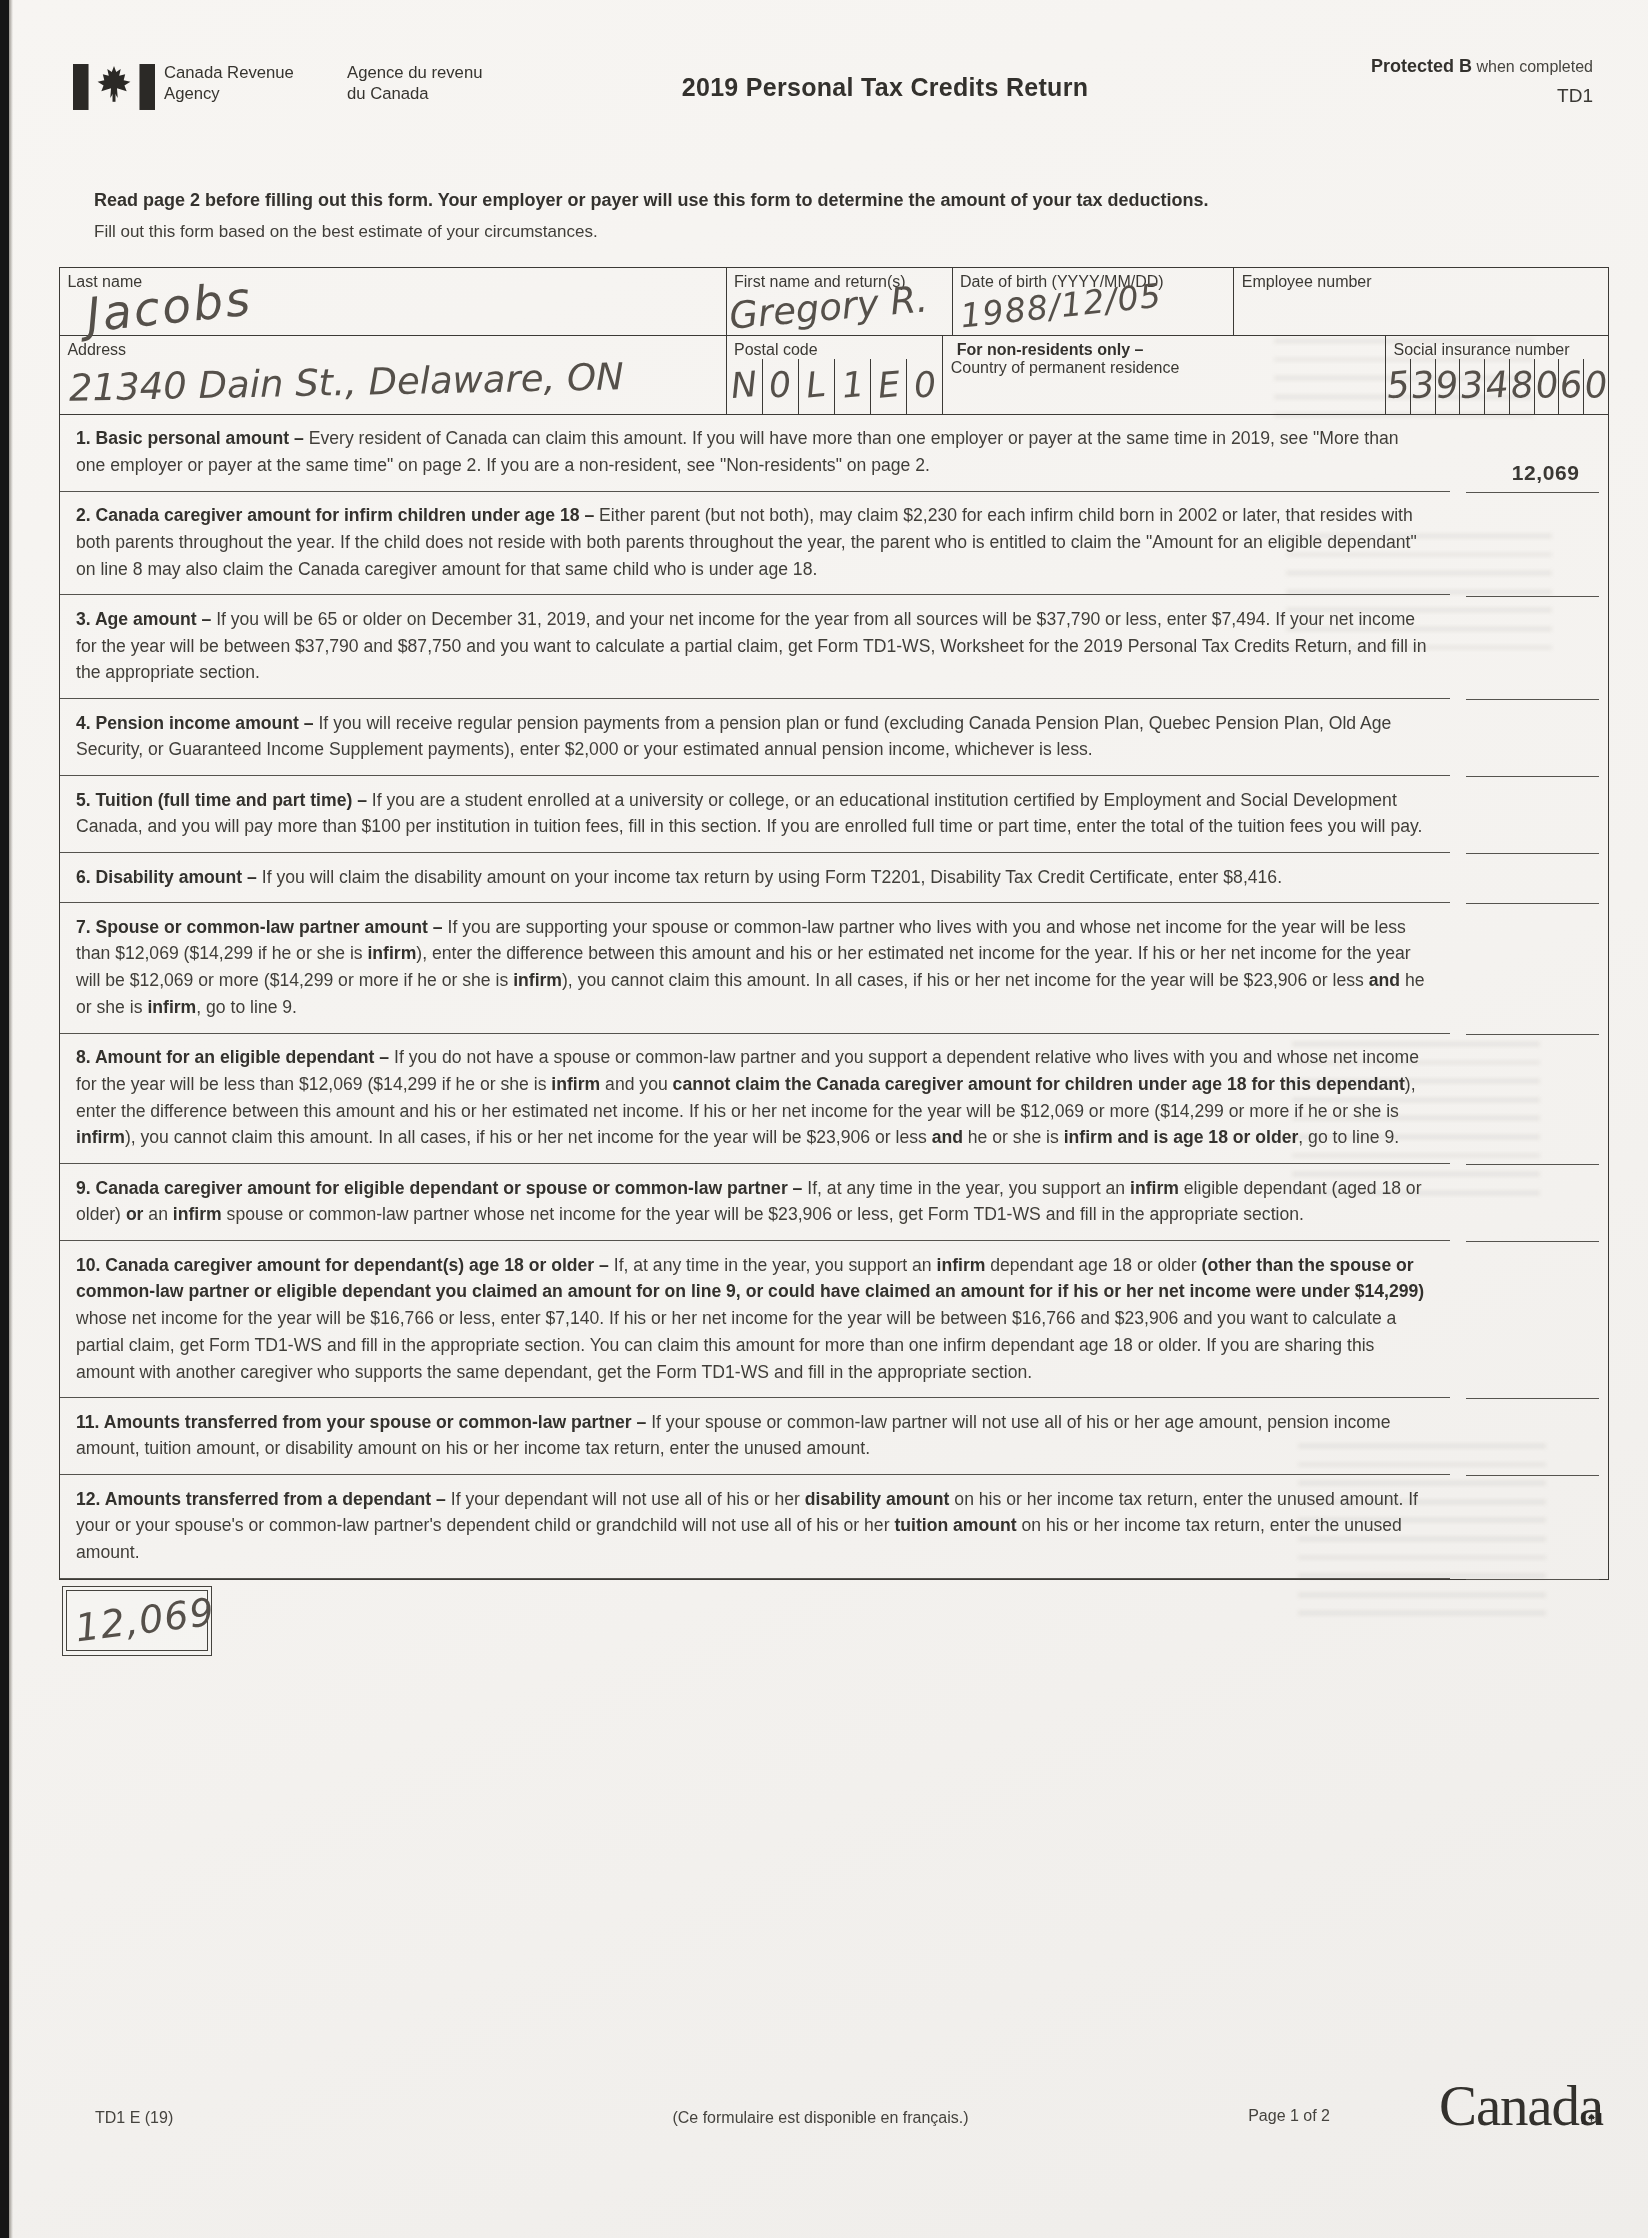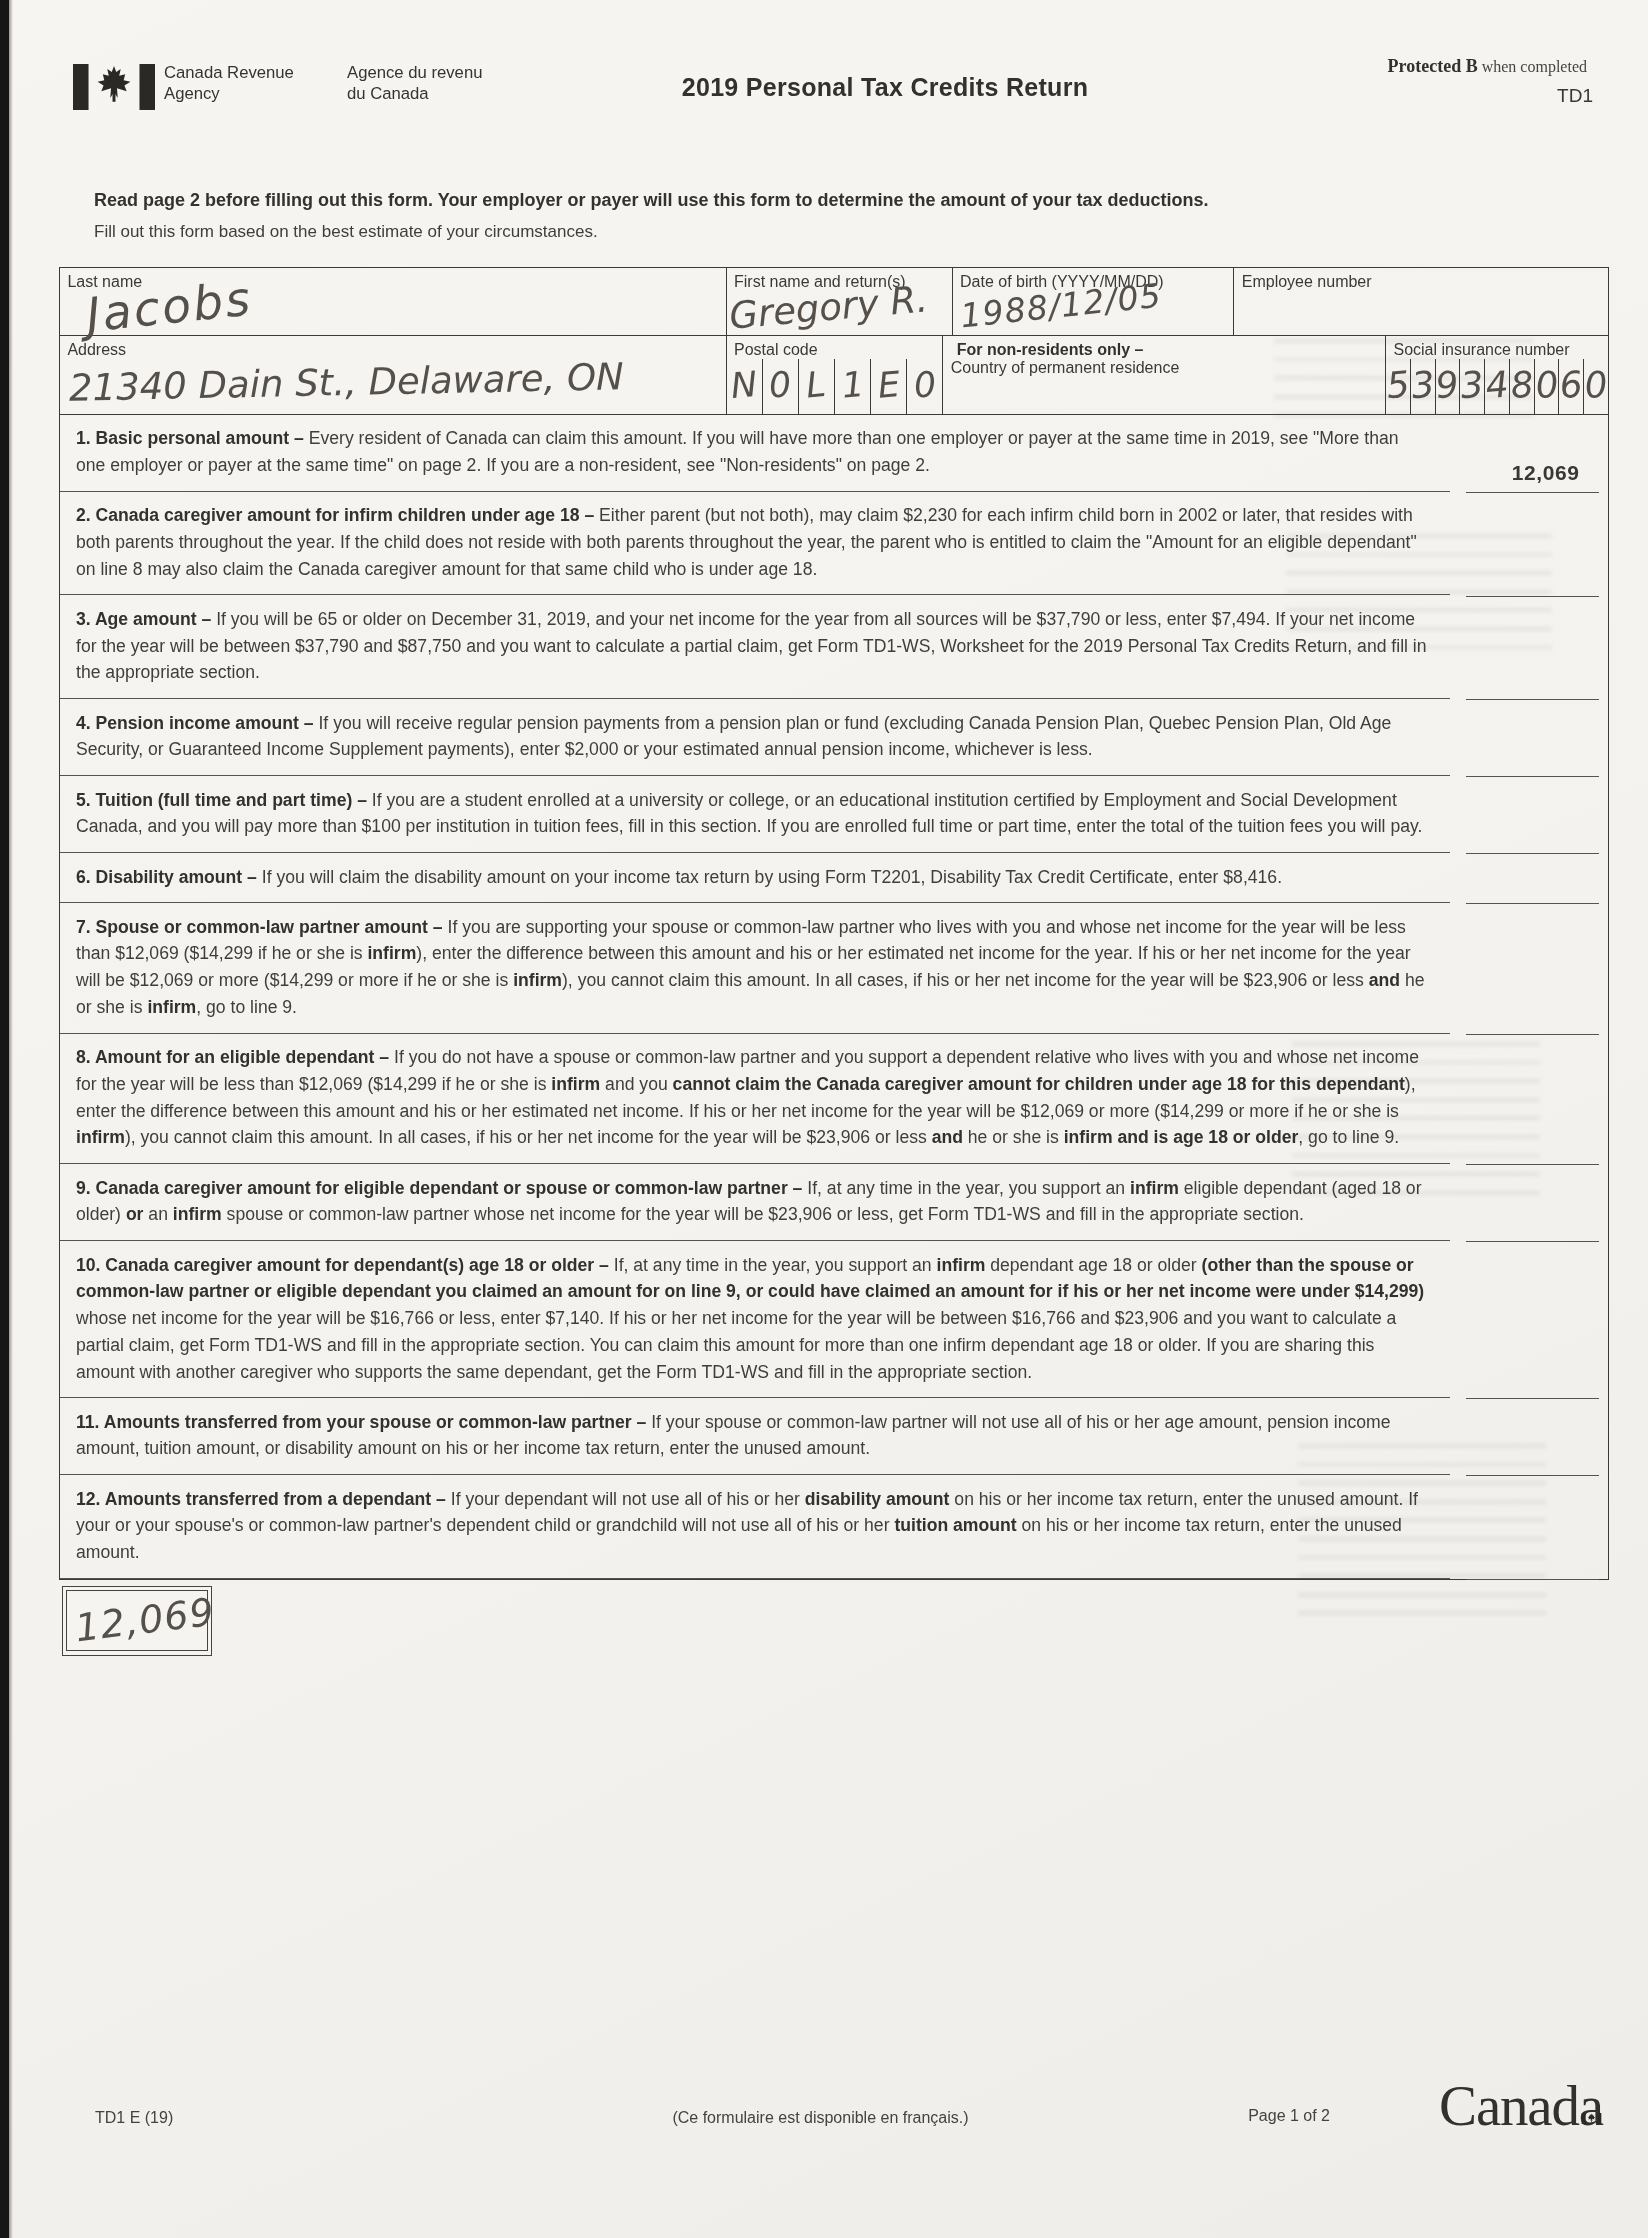--- a/index.html
+++ b/index.html
@@ -12,21 +12,21 @@
   .content{position:absolute;left:59px;top:53px;width:1550px;}
 
   
   .hdr{position:relative;height:133px;}
   .logo{position:absolute;left:13.6px;top:11px;}
   .dept{position:absolute;top:8.7px;font-size:16.7px;line-height:21px;color:#36342f;}
   .dept-en{left:105px;}
   .dept-fr{left:288px;}
   .form-title{position:absolute;left:560px;width:532px;top:20px;text-align:center;
               font-size:25px;font-weight:bold;color:#33312d;letter-spacing:0.3px;}
-  .protected{position:absolute;right:22px;top:2.5px;text-align:right;font-family:Liberation Serif, serif;}
+  .protected{position:absolute;right:16px;top:2.5px;text-align:right;}
   .protected .pb{font-weight:bold;font-size:18px;color:#33312d;}
   .protected .pr{font-size:16px;color:#46443f;}
   .td1{position:absolute;right:16px;top:32px;font-size:19px;color:#3a3834;}
 
   
   .instr{margin:3.7px 0 25px 35px;}
   .instr .l1{font-size:18px;font-weight:bold;color:#34322e;margin-bottom:11px;}
   .instr .l2{font-size:17px;color:#403e39;}
 
   

